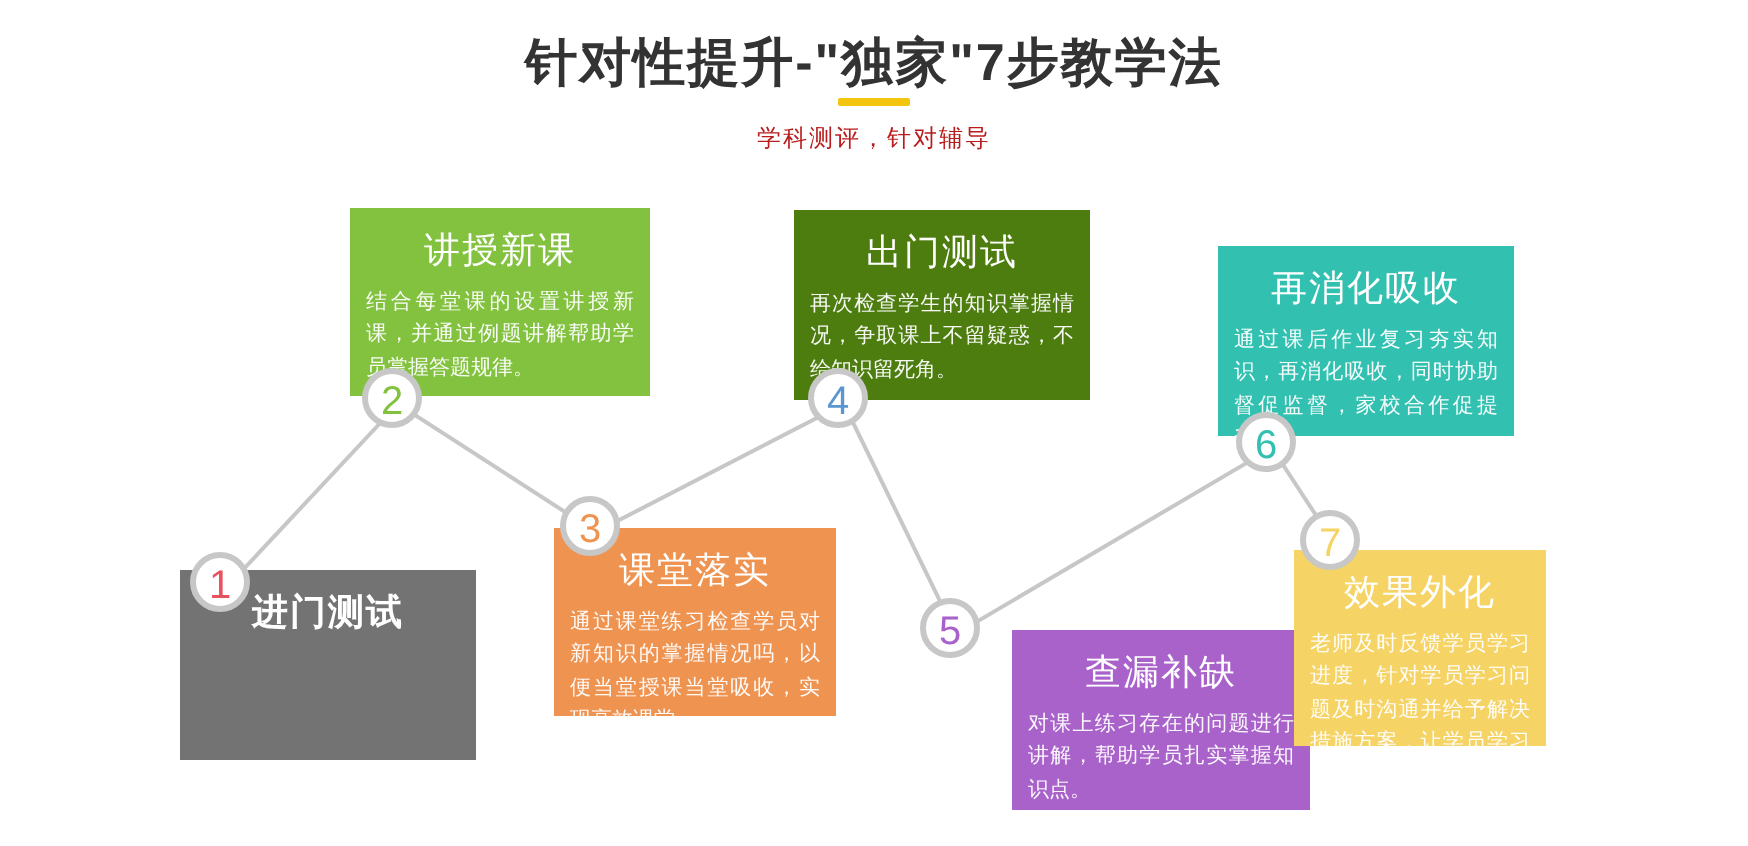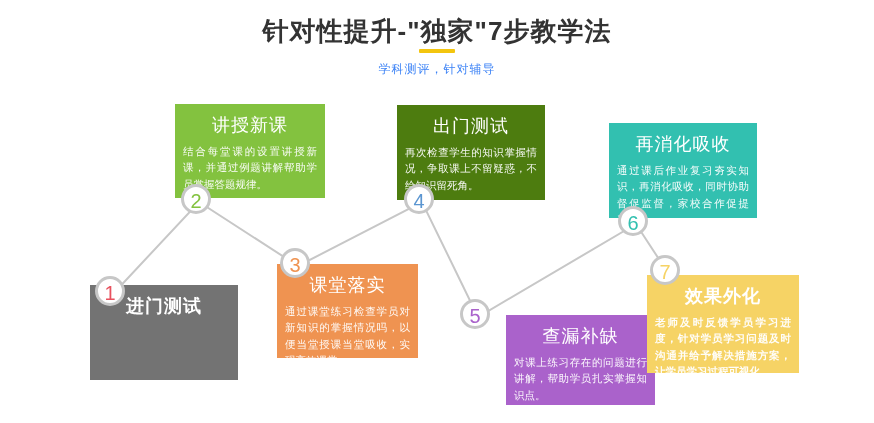--- a/index.html
+++ b/index.html
@@ -77,21 +77,21 @@
     color: rgba(255,255,255,0.95);
     text-align: justify;
   }
 
   .step-1 { left: 90px;  top: 285px; width: 148px; height: 95px; }
   .step-2 { left: 175px; top: 104px; width: 150px; height: 94px; }
   .step-3 { left: 277px; top: 264px; width: 141px; height: 94px; }
   .step-4 { left: 397px; top: 105px; width: 148px; height: 95px; }
   .step-5 { left: 458px; top: 315px; width: 149px; height: 90px; margin-left: 48px; }
   .step-6 { left: 609px; top: 123px; width: 148px; height: 95px; }
-  .step-7 { left: 647px; top: 275px; width: 152px; height: 98px; font-weight: bold; }
+  .step-7 { left: 647px; top: 275px; width: 126px; height: 98px; }
 
   .num-circle {
     position: absolute;
     z-index: 3;
     width: 30px;
     height: 30px;
     background: #ffffff;
     border: 3px solid #c7c7c7;
     border-radius: 50%;
     text-align: center;
@@ -106,21 +106,21 @@
   .circle-6 { left: 618px; top: 206px; }
   .circle-7 { left: 650px; top: 255px; }
 </style>
 </head>
 <body>
 
 <div class="canvas">
 
   <div class="page-title" style="color: rgb(51, 51, 51);">针对性提升-"独家"7步教学法</div>
   <div class="title-underline" style="background: rgb(243, 197, 15);"></div>
-  <div class="page-subtitle" style="color: #3b82f6;">学科测评，针对辅导</div>
+  <div class="page-subtitle" style="color: #b91c1c;">学科测评，针对辅导</div>
 
   <svg class="connector-svg" viewBox="0 0 874 423">
     <polyline points="113,294 199,202 298,266 422,202 478,317 636,224 668,273" fill="none" stroke="#c7c7c7" stroke-width="2"></polyline>
   </svg>
 
   <div class="step-box step-1" style="background: #737373; font-weight: bold;">
     <div class="step-title">进门测试</div>
   </div>
 
   <div class="step-box step-2" style="background: rgb(131, 194, 63);">

